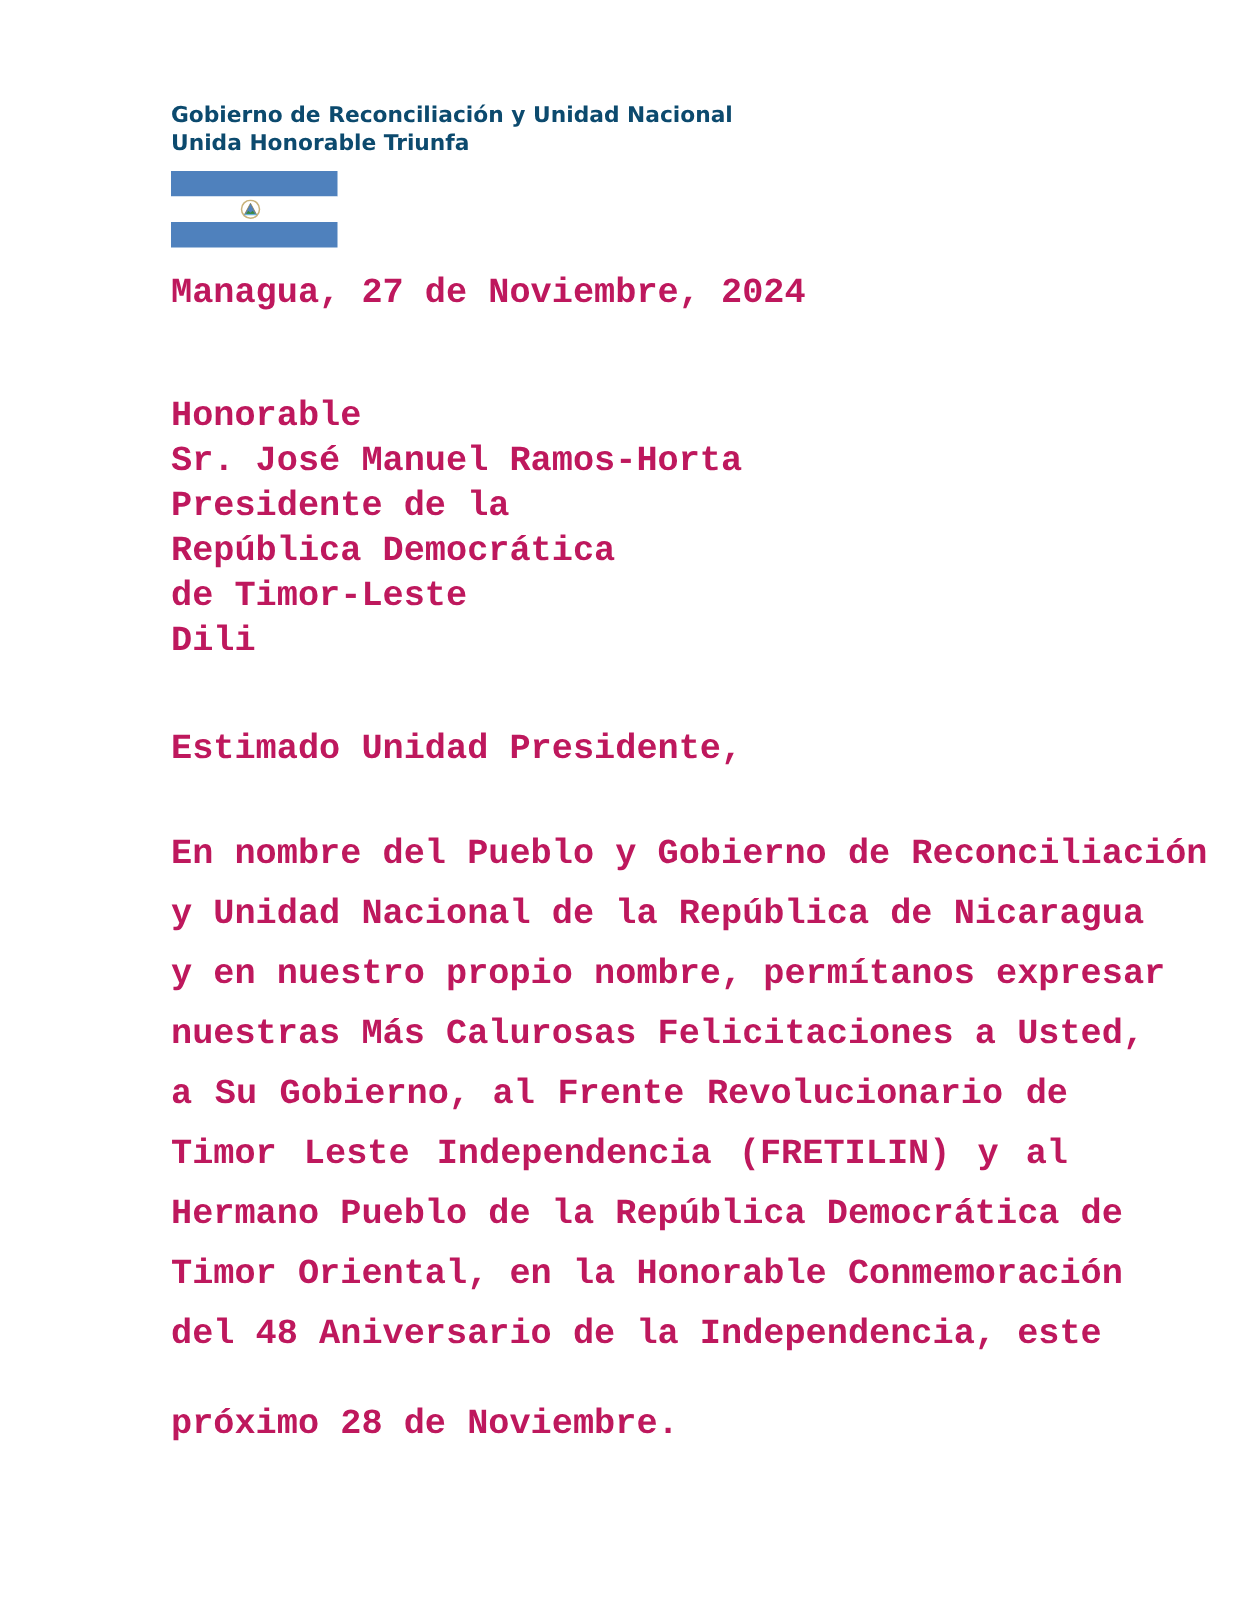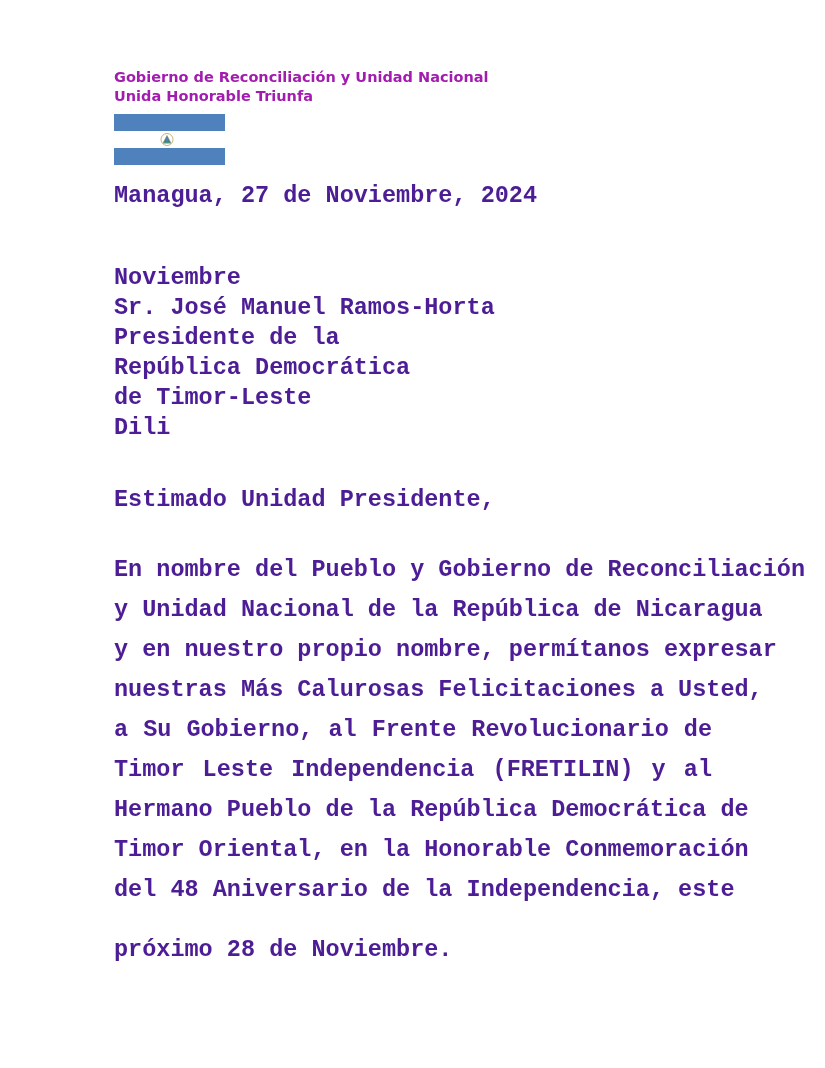--- a/index.html
+++ b/index.html
@@ -1,24 +1,24 @@
 <!DOCTYPE html>
 <html><head>
   <meta charset="utf-8">
   <style>
     html, body { margin: 0; padding: 0; background: #ffffff; }
     body { width: 825px; height: 1068px; position: relative; overflow: hidden; color: #111111; }
     .page { position: absolute; left: 0; top: 0; width: 825px; height: 1068px; background: #ffffff; }
-    .header { position: absolute; left: 114px; top: 68px; font-family: "DejaVu Sans", sans-serif; font-weight: bold; font-size: 14.5px; line-height: 19px; color: #a21caf; }
+    .header { position: absolute; left: 114px; top: 68px; font-family: "DejaVu Sans", sans-serif; font-weight: bold; font-size: 14.5px; line-height: 19px; color: #0c4a6e; }
     .flag { position: absolute; left: 114px; top: 114px; width: 111px; height: 51px; }
     .flag .band { height: 17px; }
     .flag .blue { background: #4f81bd; }
     .flag .white { background: #ffffff; position: relative; }
     .flag .emblem { position: absolute; left: 46px; top: 2px; width: 14px; height: 13px; }
-    .mono { font-family: "Liberation Mono", "DejaVu Sans Mono", monospace; font-weight: bold; font-size: 23.5px; color: #4c1d95; }
+    .mono { font-family: "Liberation Mono", "DejaVu Sans Mono", monospace; font-weight: bold; font-size: 23.5px; color: #be185d; }
     .date { position: absolute; left: 114px; top: 181px; line-height: 30px; white-space: pre; }
     .address { position: absolute; left: 114px; top: 263px; line-height: 30px; }
     .address div { white-space: pre; }
     .salutation { position: absolute; left: 114px; top: 485px; line-height: 30px; white-space: pre; }
     .body-text { position: absolute; left: 114px; top: 550px; width: 598px; line-height: 40px; }
     .body-text .line { display: block; text-align: justify; text-align-last: justify; white-space: nowrap; height: 40px; }
     .body-text .line.last { text-align-last: left; margin-top: 20px; }
     .body-text .line span { display: block; }
   </style>
 </head>
@@ -40,21 +40,21 @@
         <polygon points="3.8,10 5.5,7.5 7,8.8 8.5,7.5 10.2,10" fill="#3a8a3a"></polygon>
         <rect x="3" y="9.6" width="8" height="0.9" fill="#6ab0d8"></rect>
       </svg>
     </div>
     <div class="band blue"></div>
   </div>
 
   <div class="date mono">Managua, 27 de Noviembre, 2024</div>
 
   <div class="address mono">
-    <div>Noviembre</div>
+    <div>Honorable</div>
     <div>Sr. José Manuel Ramos-Horta</div>
     <div>Presidente de la</div>
     <div>República Democrática</div>
     <div>de Timor-Leste</div>
     <div>Dili</div>
   </div>
 
   <div class="salutation mono">Estimado Unidad Presidente,</div>
 
   <div class="body-text mono">

